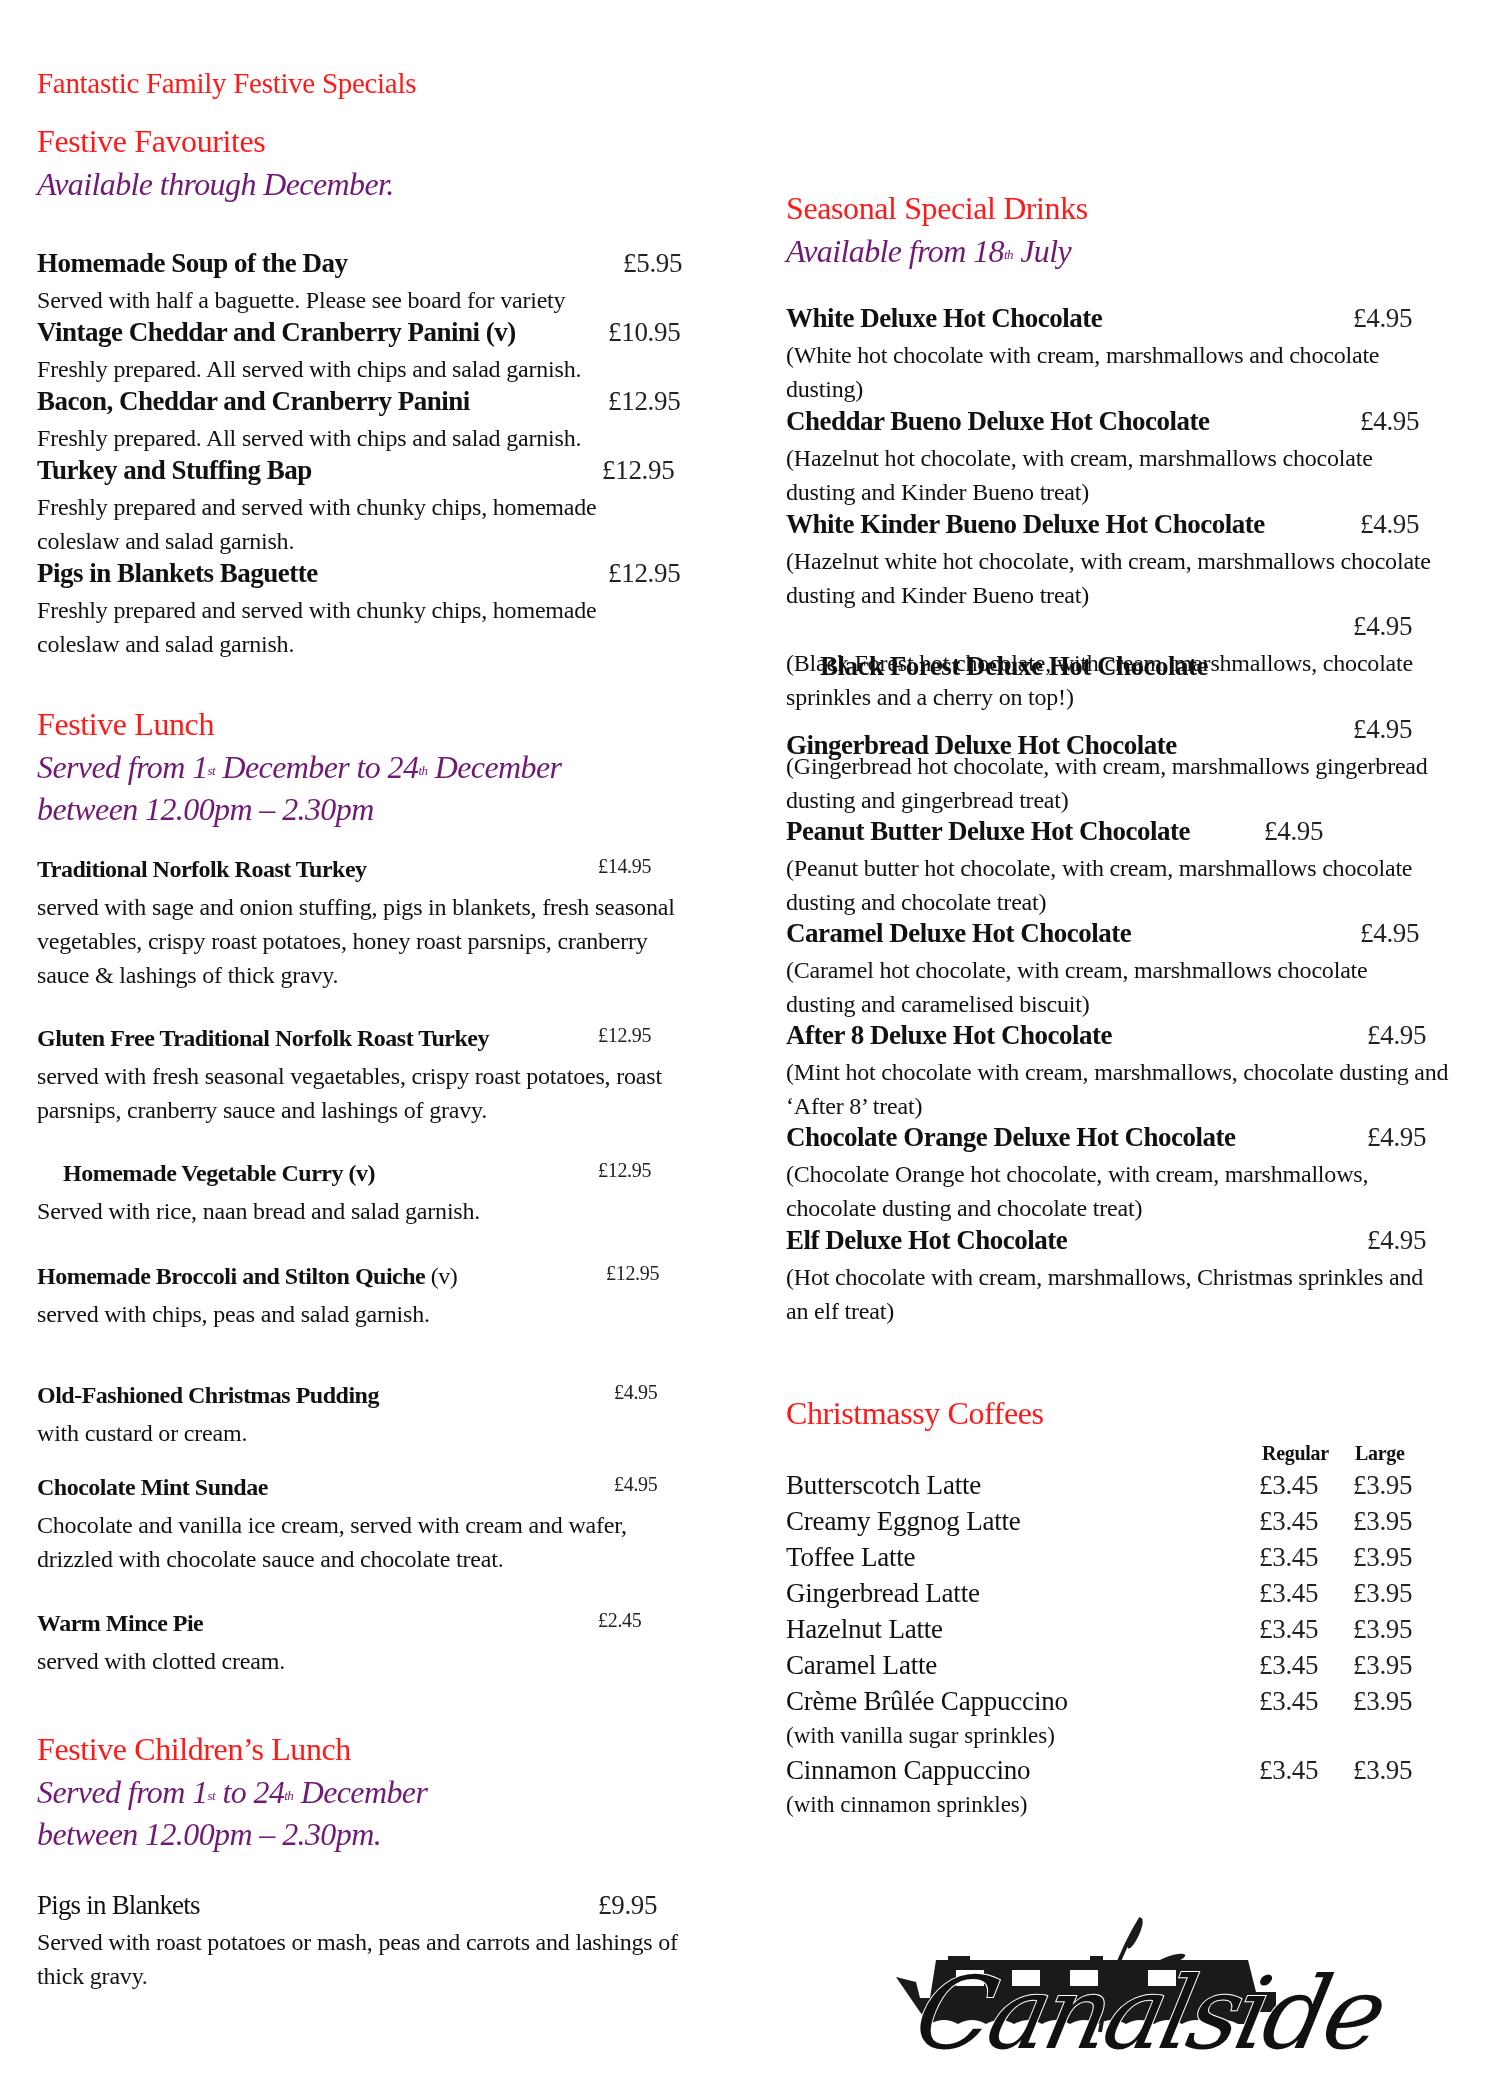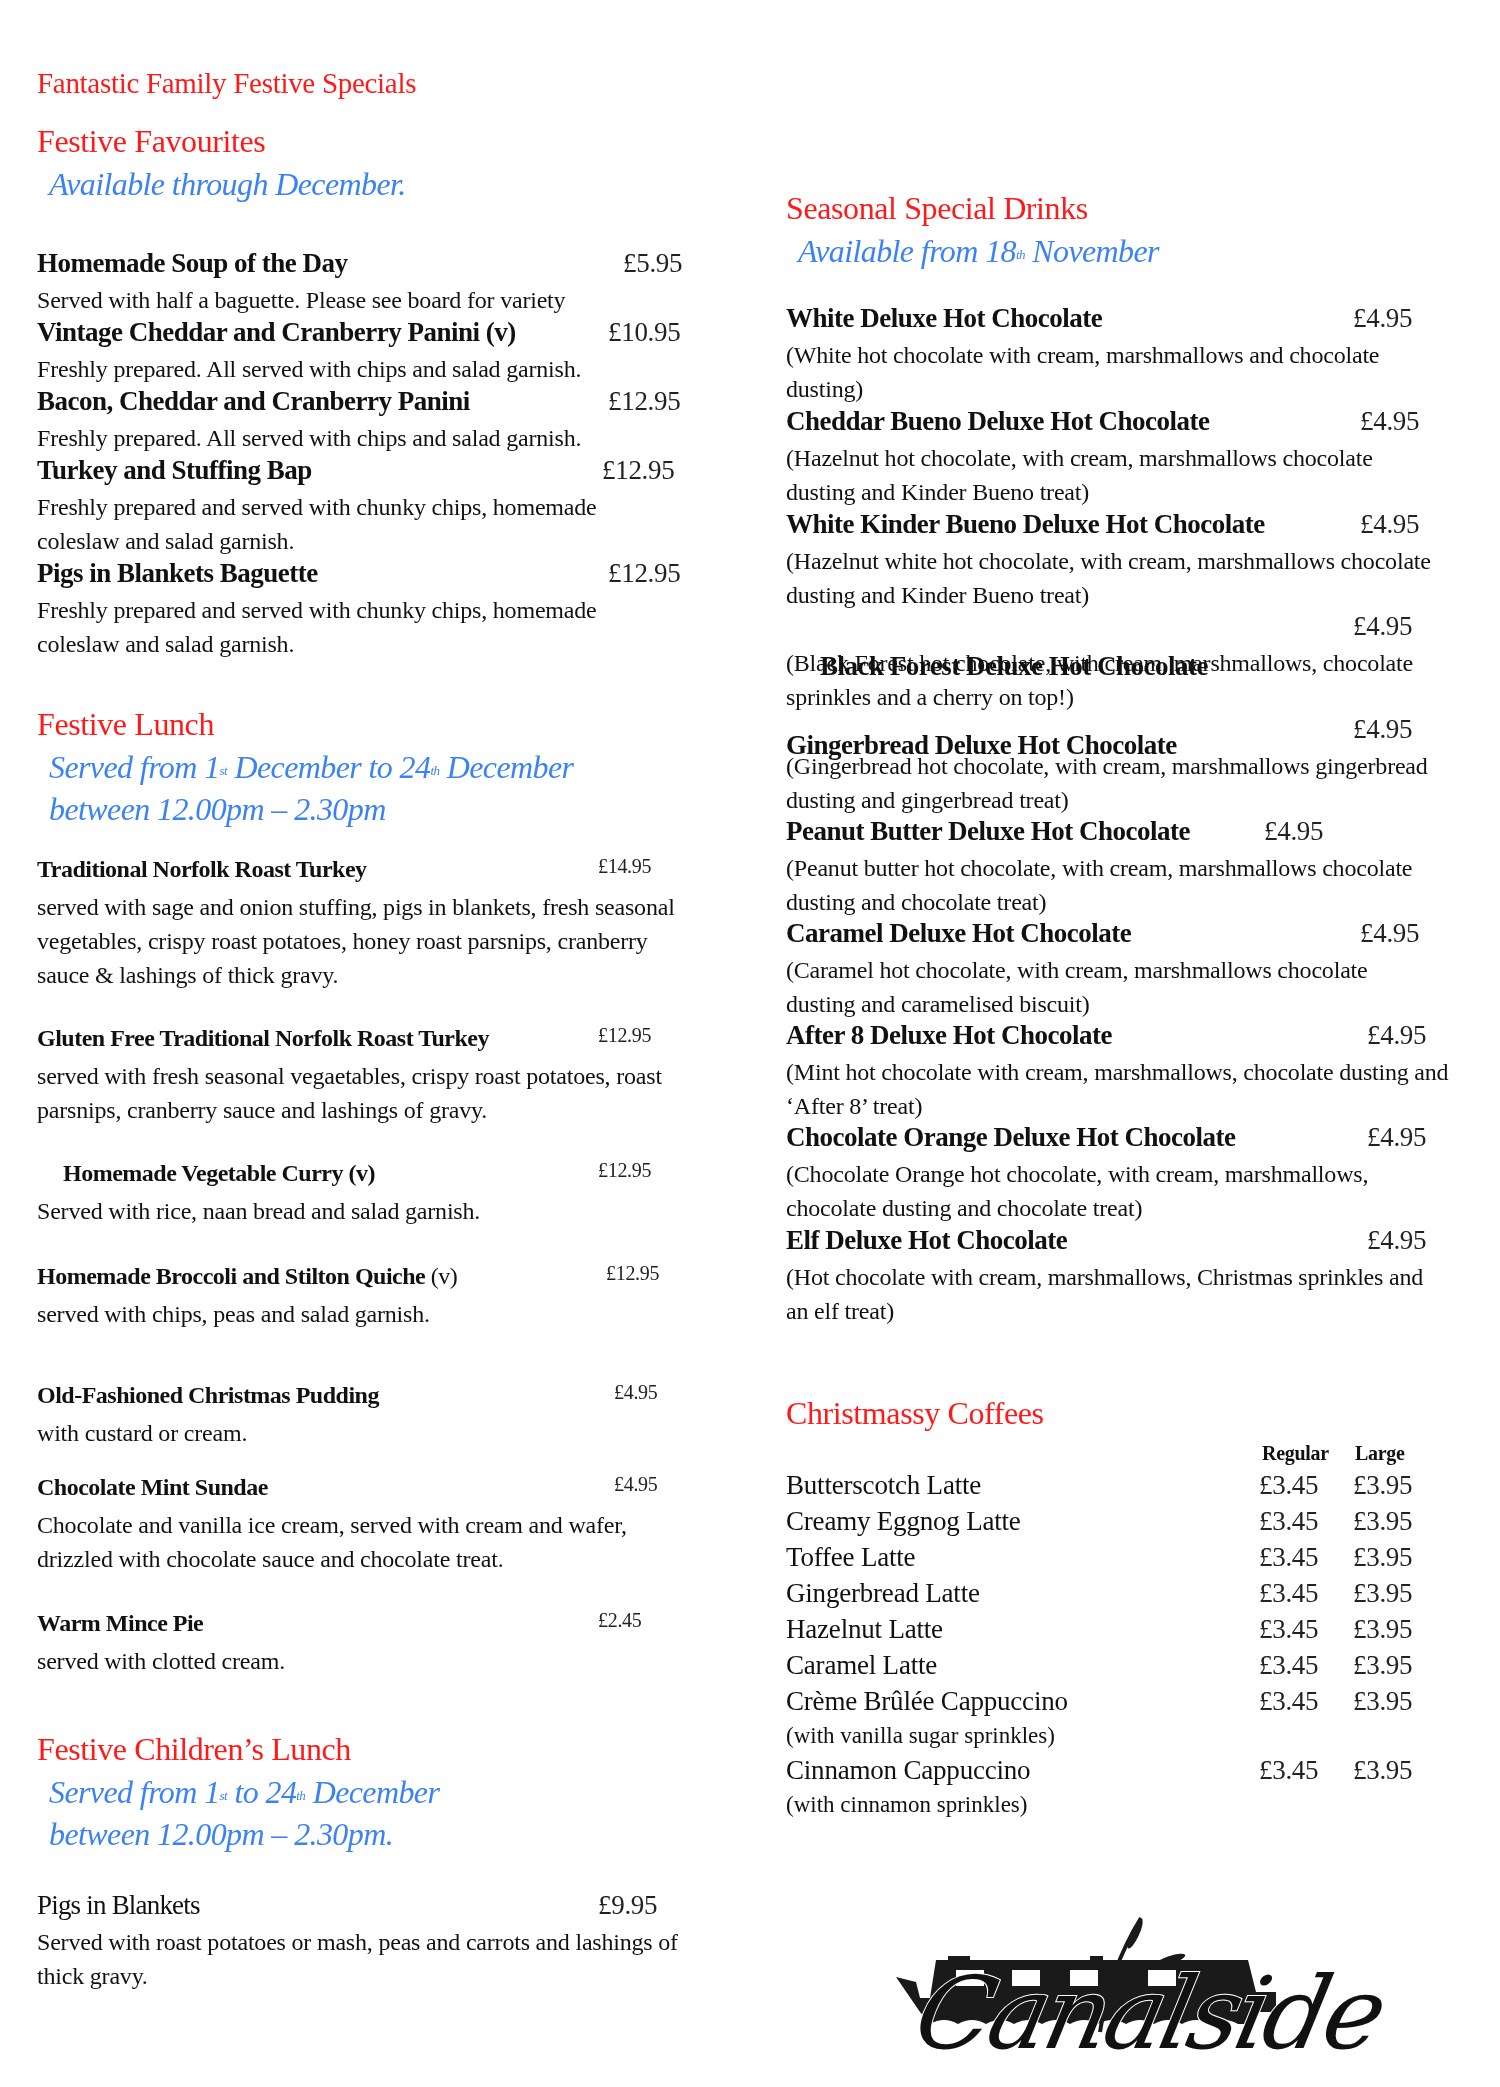--- a/index.html
+++ b/index.html
@@ -1,21 +1,21 @@
 <!DOCTYPE html>
 <html><head>
 <meta charset="utf-8">
 <style>
   html, body { margin:0; padding:0; background:#ffffff; }
   body { width:1500px; height:2087px; position:relative; overflow:hidden;
          font-family:"Liberation Serif","DejaVu Serif",serif; color:#111; }
   .abs { position:absolute; white-space:nowrap; }
   .title { color:#ff1a1a; font-size:29px; letter-spacing:-0.3px; }
   .sec { color:#ff1a1a; font-size:32px; letter-spacing:-0.4px; }
-  .sub { color:#3b82f6; font-size:32px; font-style:italic; letter-spacing:-0.6px; line-height:42px;margin-left:12px; }
+  .sub { color:#701a75; font-size:32px; font-style:italic; letter-spacing:-0.6px; line-height:42px; }
   .sub sup { font-size:13px; vertical-align:top; position:relative; top:4px; }
   .iname { font-size:27px; font-weight:bold; letter-spacing:-0.5px; font-family:"Liberation Serif",serif; }
   .iname.sm { font-size:24px; }
   .iname .v { font-weight:normal; }
   .price { font-size:27px; color:#222; letter-spacing:-0.3px; }
   .price.sm { font-size:20px; }
   .desc { font-size:24px; line-height:34px; color:#111; white-space:normal; letter-spacing:-0.2px; }
   .cname { font-size:27px; color:#111; letter-spacing:-0.2px; }
   .cnote { font-size:23px; color:#111; }
   .chead { font-size:20px; font-weight:bold; letter-spacing:-0.3px; }
@@ -111,21 +111,21 @@
   <div>
     <div class="abs iname" style="left:37px; top:1890px; font-weight:normal; letter-spacing:-0.8px;">Pigs in Blankets</div>
     <div class="abs price" style="left:598px; top:1890px;">£9.95</div>
     <div class="abs desc" style="left:37px; top:1925px; width:660px;">Served with roast potatoes or mash, peas and carrots and lashings of thick gravy.</div>
   </div>
 </section>
 
 <section>
   <div class="abs sec" style="left:786px; top:190px;">Seasonal Special Drinks</div>
   <div class="abs sub" style="left:786px; top:230px;">
-    <span>Available from 18</span><sup>th</sup><span> November</span>
+    <span>Available from 18</span><sup>th</sup><span> July</span>
   </div>
 
   <div>
     <div class="abs iname" style="left:786px; top:303px;">White Deluxe Hot Chocolate</div>
     <div class="abs price" style="left:1353px; top:303px;">£4.95</div>
     <div class="abs desc" style="left:786px; top:338px; width:650px;">(White hot chocolate with cream, marshmallows and chocolate dusting)</div>
   </div>
   <div>
     <div class="abs iname" style="left:786px; top:406px;">Cheddar Bueno Deluxe Hot Chocolate</div>
     <div class="abs price" style="left:1360px; top:406px;">£4.95</div>

